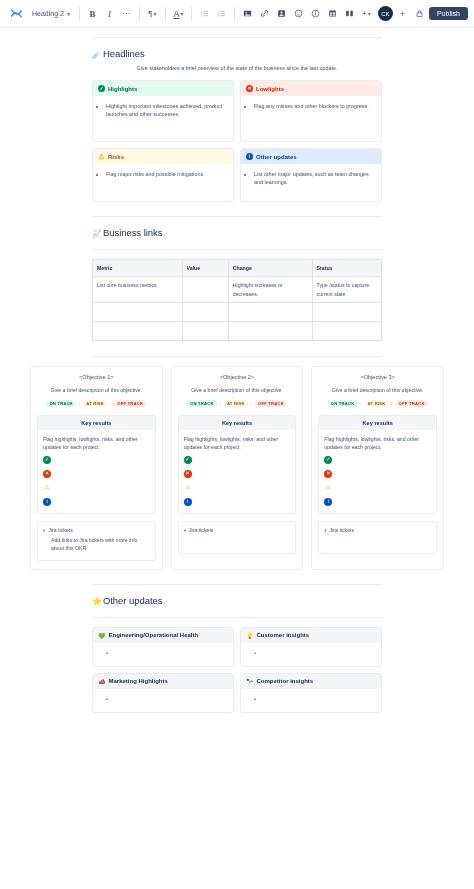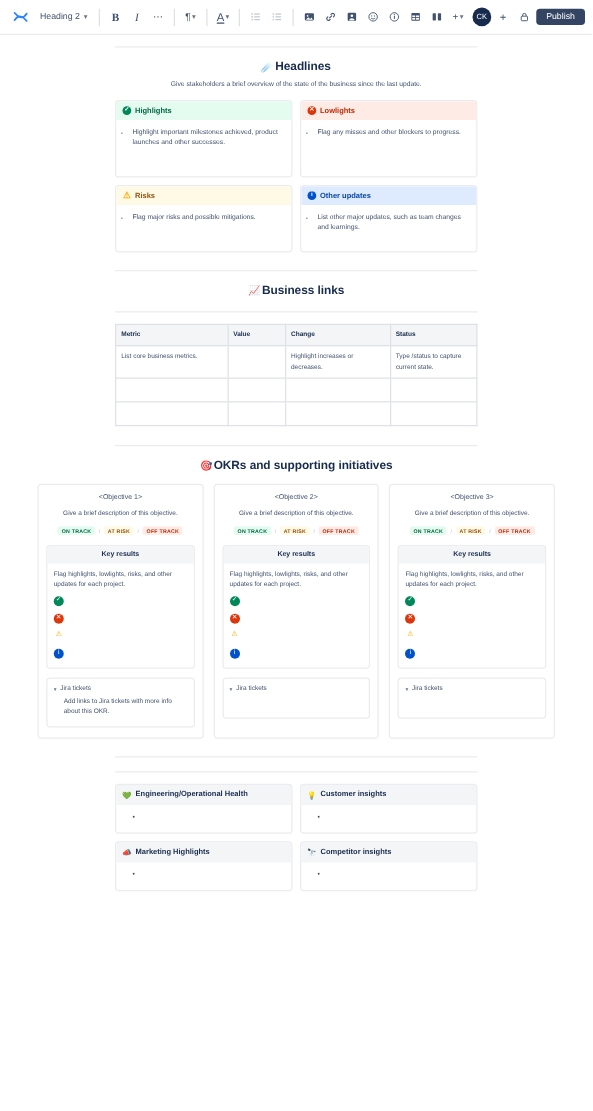--- a/index.html
+++ b/index.html
@@ -90,23 +90,22 @@
   .doc-title {
     font-size: 13px;
     font-weight: 600;
     color: #172b4d;
     padding: 14px 0 10px 0;
     letter-spacing: -0.1px;
   }
   .hr { height: 1px; background: #ebecf0; margin: 9px 0; }
 
   .sec-head {
-    text-align: center;
     font-size: 9.5px;
-    font-weight: 700;
+    font-weight: 400;
     color: #172b4d;
     margin: 10px 0 0 0;
     letter-spacing: -0.05px;
   }
   .sec-head .emo { font-size: 8px; margin-right: 1px; }
   .sec-sub {
     text-align: center;
     font-size: 5.4px;
     color: #42526e;
     margin-top: 6px;
@@ -521,23 +520,20 @@
           <td></td>
           <td></td>
           <td></td>
           <td></td>
         </tr>
       </tbody>
     </table>
 
     <div class="hr" style="margin-top:15px"></div>
 
-    <div class="sec-head">
-      <span class="emo">🎯</span><span>OKRs and supporting initiatives</span>
-    </div>
 
     <div class="okr-wrap">
 
       <div class="okr-col">
         <div class="okr-title">&lt;Objective 1&gt;</div>
         <div class="okr-desc">Give a brief description of this objective.</div>
         <div class="lozenges">
           <span class="loz on">ON TRACK</span>
           <span class="slash">/</span>
           <span class="loz at">AT RISK</span>
@@ -624,20 +620,23 @@
             <span>Jira tickets</span>
           </div>
           <div class="jira-body jira-empty"></div>
         </div>
       </div>
 
     </div>
 
     <div class="hr" style="margin-top:14px"></div>
 
+    <div class="sec-head">
+      <span class="emo">⭐</span><span>Other updates</span>
+    </div>
 
     <div class="hr" style="margin-top:11px"></div>
 
     <div class="grid2b">
       <div class="panel h-box">
         <div class="panel-head gray">
           <span>💚</span>
           <span>Engineering/Operational Health</span>
         </div>
         <div class="panel-body">

